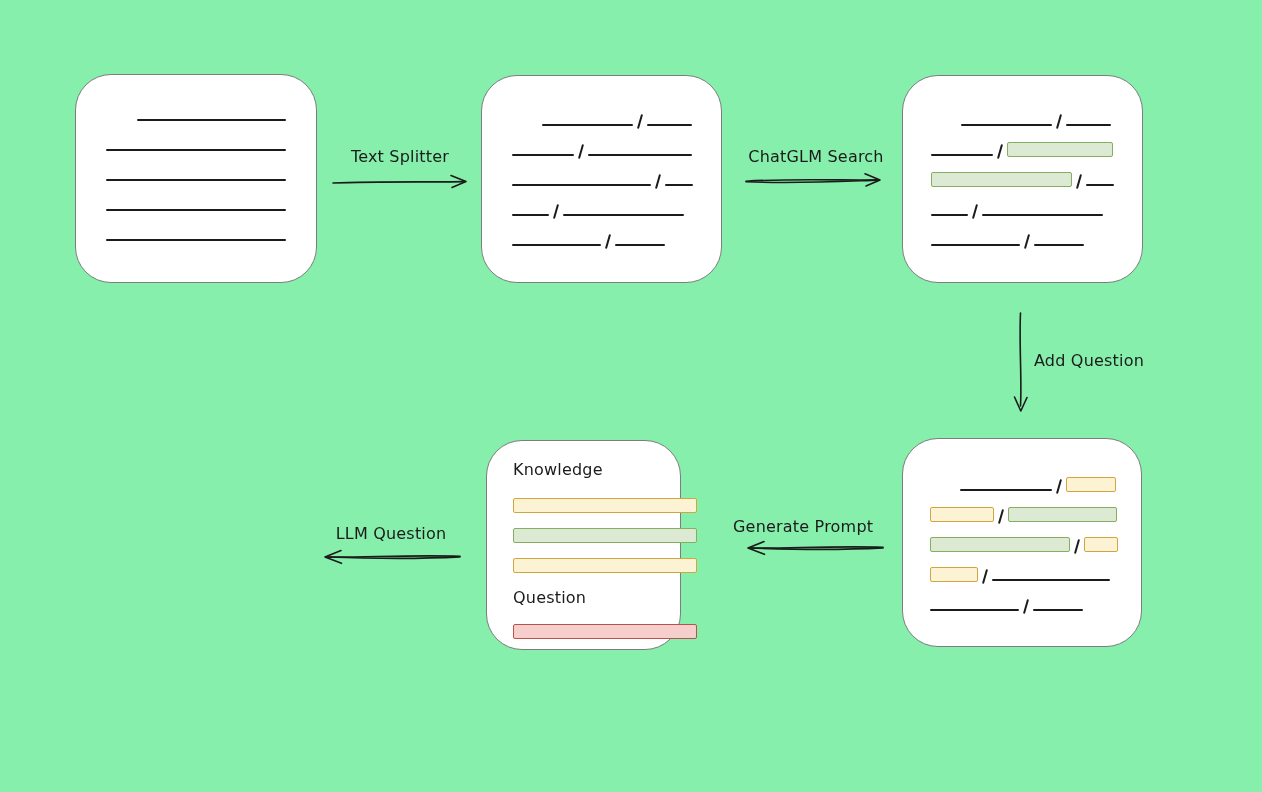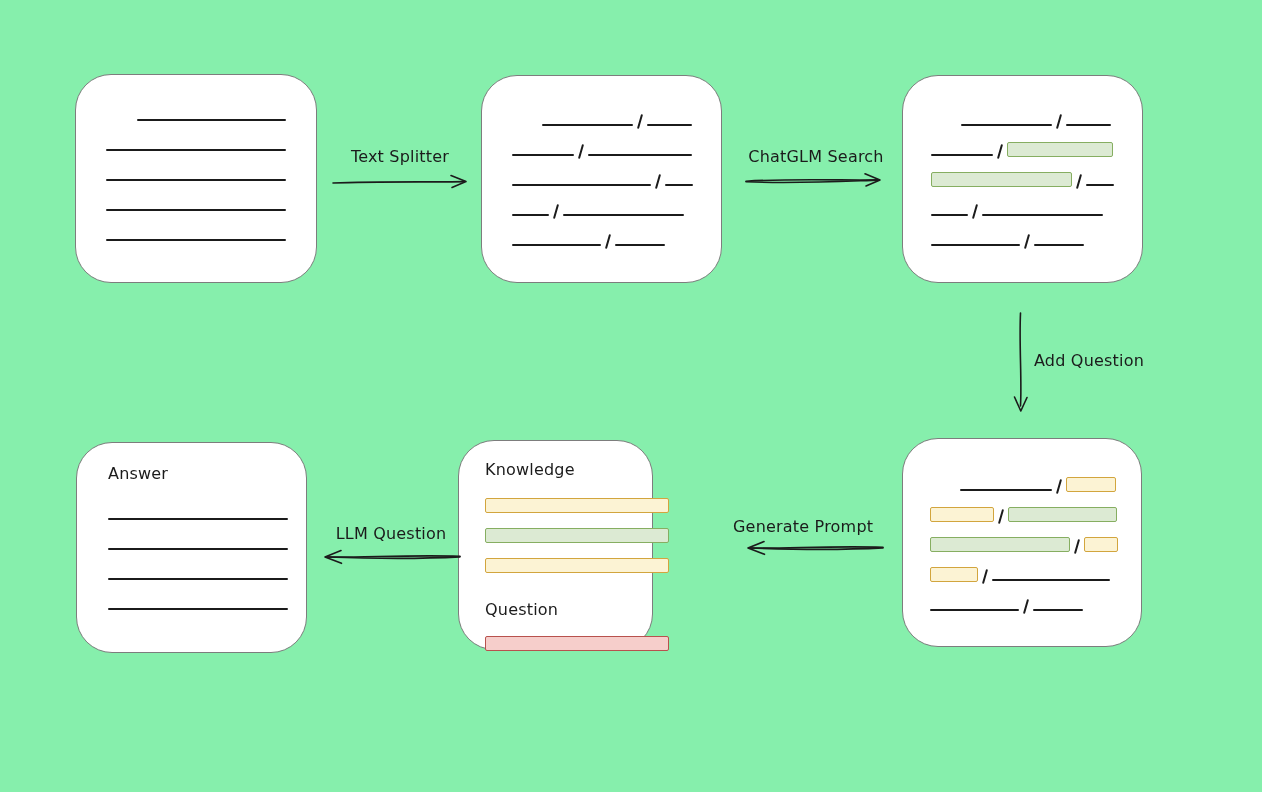--- a/index.html
+++ b/index.html
@@ -168,64 +168,45 @@
       </div>
   </div>
 
   <div class="arrow-label" style="left:733px;top:517px;width:152px;text-align:left;">Generate Prompt</div>
   <svg class="arrow" style="left:741px;top:538px;" width="144" height="20" viewBox="0 0 144 20">
     <path d="M142,9.3 C 95,7.6 45,10.6 9,10"></path>
     <path d="M142,9.9 C 90,12.6 48,11.4 9,10"></path>
     <path d="M23,3.6 L7,10 L23.5,16.3"></path>
   </svg>
 
-  <div class="box" style="left:458px;top:440px;width:195px;height:210px;">
+  <div class="box" style="left:486px;top:440px;width:195px;height:210px;">
     <div style="padding:18px 24px 0 26px">
       <div class="box-label">Knowledge</div>
       <div class="rows" style="margin-top:2px">
           <div class="row">
             <div class="seg seg-yellow" style="width: 182px;"></div>
           </div>
           <div class="row">
             <div class="seg seg-green" style="width: 182px;"></div>
           </div>
           <div class="row">
             <div class="seg seg-yellow" style="width: 182px;"></div>
           </div>
         </div>
-      <div class="box-label" style="margin-top:26px">Question</div>
+      <div class="box-label" style="margin-top:14px">Question</div>
       <div class="rows rows-28" style="margin-top:2px">
           <div class="row">
             <div class="seg seg-red" style="width: 182px;"></div>
           </div>
         </div>
     </div>
   </div>
 
   <div class="arrow-label" style="left:322px;top:524px;width:138px;text-align:center;">LLM Question</div>
   <svg class="arrow" style="left:318px;top:547px;" width="144" height="20" viewBox="0 0 144 20">
     <path d="M142,9.3 C 95,7.6 45,10.6 9,10"></path>
     <path d="M142,9.9 C 90,12.6 48,11.4 9,10"></path>
     <path d="M23,3.6 L7,10 L23.5,16.3"></path>
   </svg>
 
-  <div class="box" style="left:76px;top:442px;width:231px;height:211px;">
-    <div style="padding:20px 20px 0 31px">
-      <div class="box-label">Answer</div>
-      <div class="rows" style="margin-top:6px">
-          <div class="row">
-            <div class="seg seg-line" style="width: 180px;"></div>
-          </div>
-          <div class="row">
-            <div class="seg seg-line" style="width: 180px;"></div>
-          </div>
-          <div class="row">
-            <div class="seg seg-line" style="width: 180px;"></div>
-          </div>
-          <div class="row">
-            <div class="seg seg-line" style="width: 180px;"></div>
-          </div>
-        </div>
-    </div>
-  </div>
 
 
 </div>
 
 </body></html>

